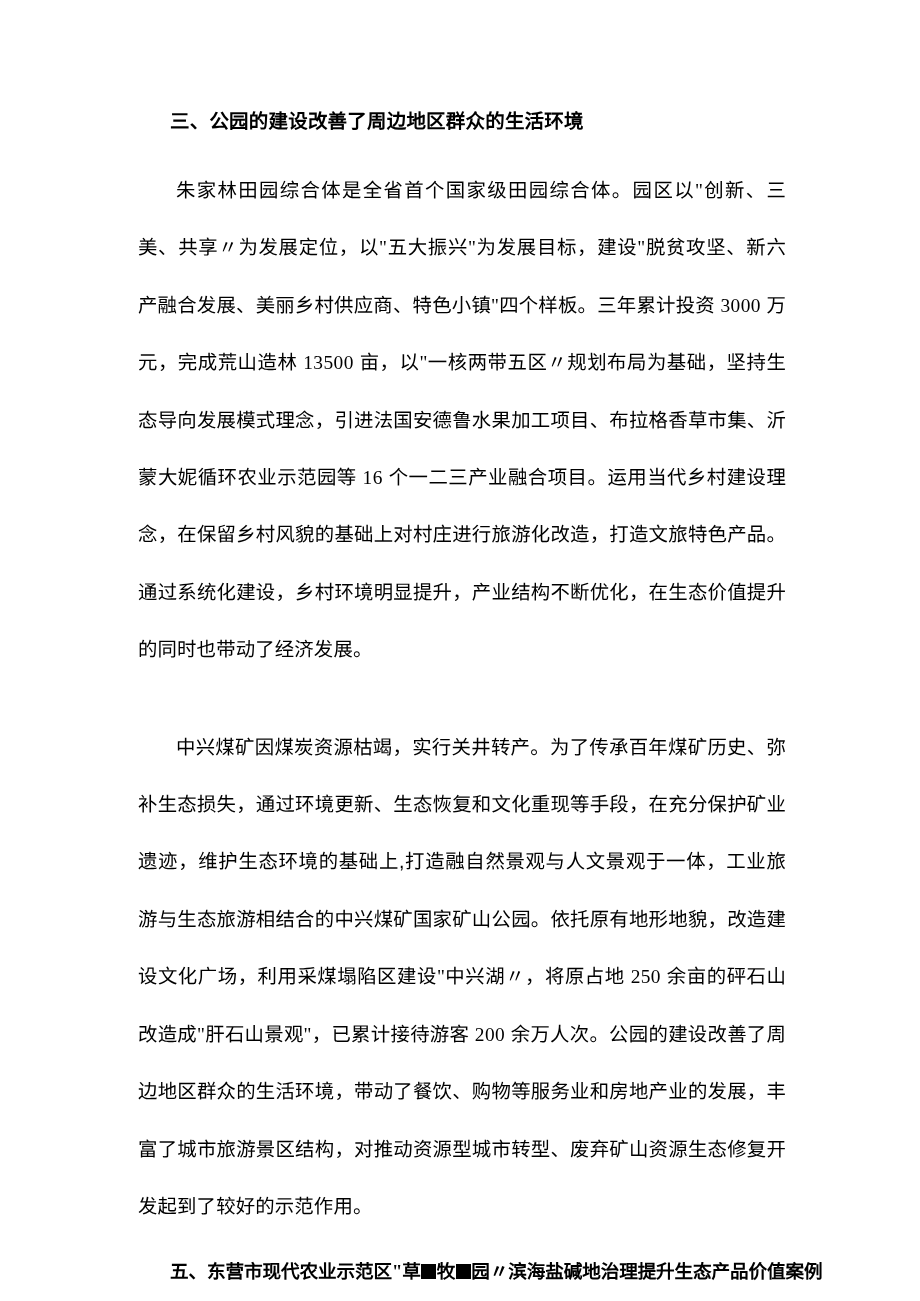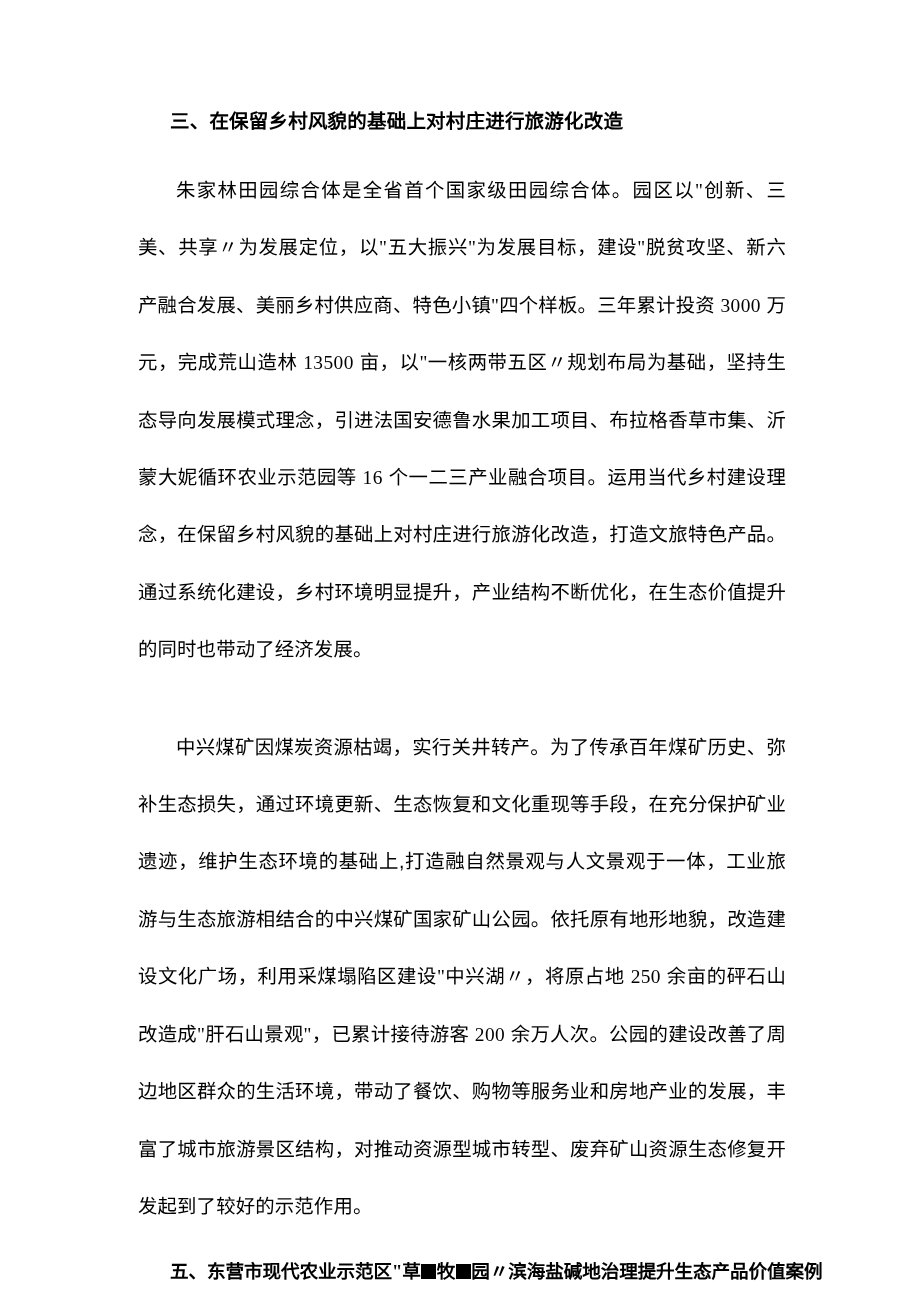--- a/index.html
+++ b/index.html
@@ -93,21 +93,21 @@
 
   .q-open  { font-family: "Liberation Serif", "DejaVu Serif", serif; }
   .q-close { font-family: "Liberation Serif", "DejaVu Serif", serif; }
 </style>
 </head>
 <body>
 
 <div class="page">
   <div class="content">
 
-    <h3 class="section-heading">三、在保留乡村风貌的基础上对村庄进行旅游化改造</h3>
+    <h3 class="section-heading">三、公园的建设改善了周边地区群众的生活环境</h3>
 
     <div class="gap-h3-p"></div>
 
     <p class="body-para">朱家林田园综合体是全省首个国家级田园综合体。园区以<span class="q-open">"</span>创新、三美、共享<span class="q-close">〃</span>为发展定位，以<span class="q-open">"</span>五大振兴<span class="q-open">"</span>为发展目标，建设<span class="q-open">"</span>脱贫攻坚、新六产融合发展、美丽乡村供应商、特色小镇<span class="q-open">"</span>四个样板。三年累计投资 <span class="num">3000</span> 万元，完成荒山造林 <span class="num">13500</span> 亩，以<span class="q-open">"</span>一核两带五区<span class="q-close">〃</span>规划布局为基础，坚持生态导向发展模式理念，引进法国安德鲁水果加工项目、布拉格香草市集、沂蒙大妮循环农业示范园等 <span class="num">16</span> 个一二三产业融合项目。运用当代乡村建设理念，在保留乡村风貌的基础上对村庄进行旅游化改造，打造文旅特色产品。通过系统化建设，乡村环境明显提升，产业结构不断优化，在生态价值提升的同时也带动了经济发展。</p>
 
     <div class="gap-p-h4"></div>
 
 
     <div class="gap-h4-p"></div>
 

